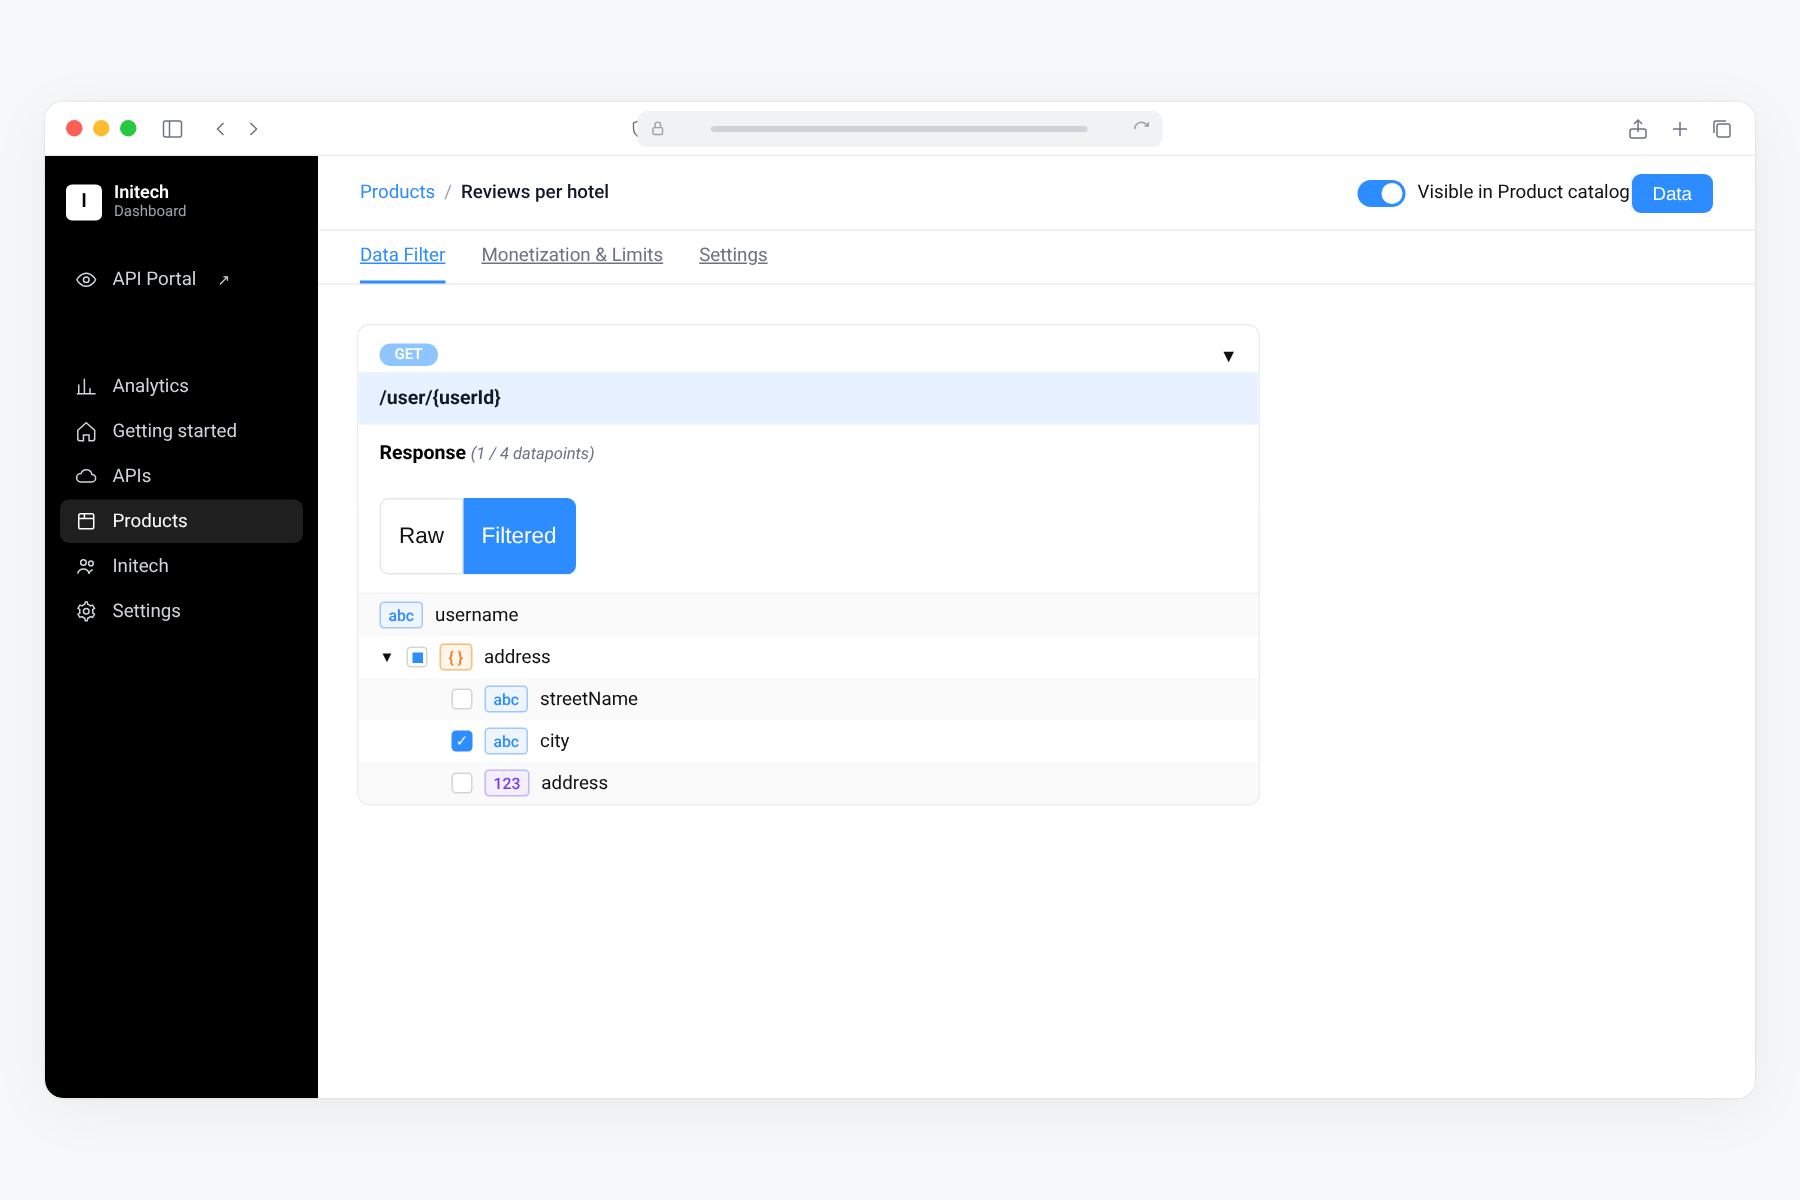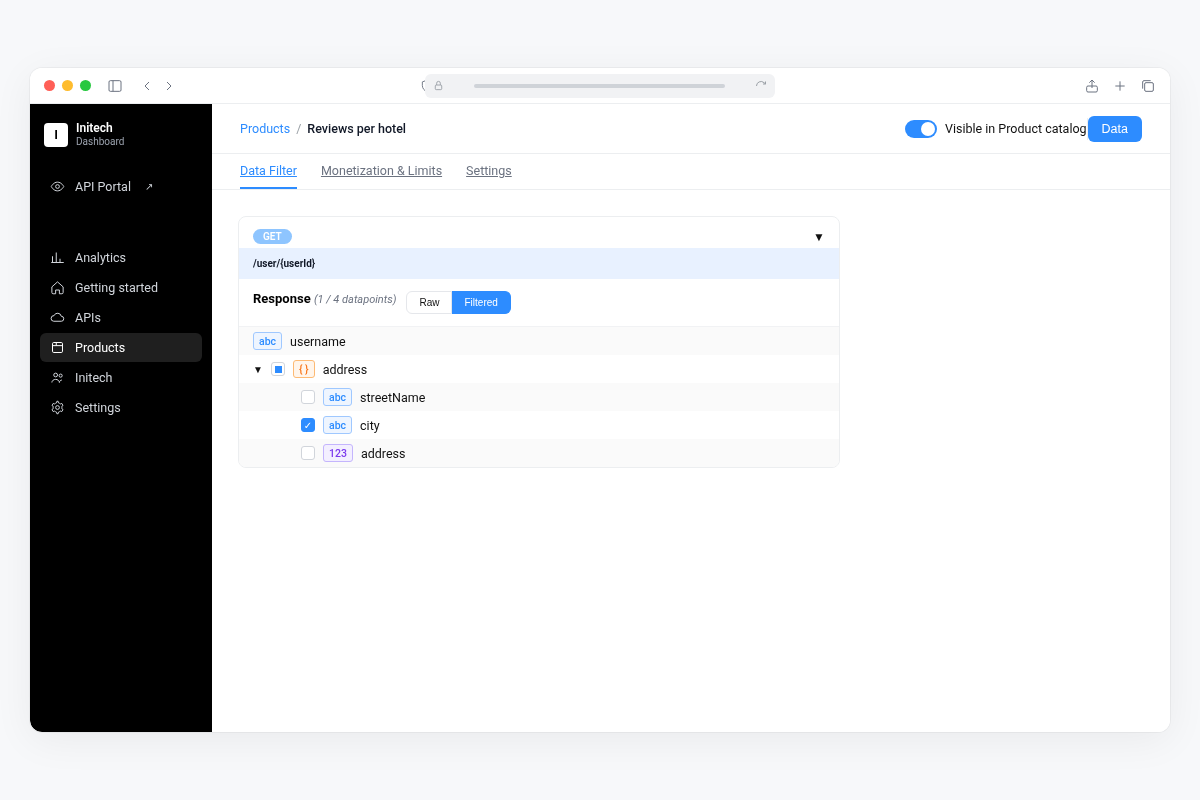--- a/index.html
+++ b/index.html
@@ -131,30 +131,30 @@
     width: 602px; border:1px solid #eceef0; border-radius:8px; overflow:hidden;
   }
   .card-hdr {
     display:flex; justify-content:space-between; align-items:center; padding:12px 14px 4px 14px;
   }
   .pill {
     background:#8ec5ff; color:#fff; font-size:10px; font-weight:600; padding:2px 10px; border-radius:10px;
   }
   .chev { font-size:12px; color:#111; }
   .path-row {
-    background:#e8f1ff; padding:10px 14px; font-size:10px; font-weight:700; color:#111827;
+    background:#e8f1ff; padding:10px 14px; font-size:13px; font-weight:700; color:#111827;
   }
   .resp-hdr {
-    display:flex; flex-direction:row; gap:10px; padding:12px 14px 12px 14px; border-bottom:1px solid #f1f2f4;
+    display:flex; flex-direction:column; gap:22px; padding:12px 14px 12px 14px; border-bottom:1px solid #f1f2f4;
   }
   .resp-title { font-size:13px; font-weight:700; }
   .resp-title .meta { font-size:11px; font-weight:400; font-style:italic; color:#6b7280; }
   .seg { display:flex; }
   .seg button {
-    border:1px solid #e5e7eb; background:#fff; font-size:10px; padding:5px 12px; cursor:pointer; color:#111;
+    border:1px solid #e5e7eb; background:#fff; font-size:15px; padding:16px 12px; cursor:pointer; color:#111;
   }
   .seg button:first-child { border-radius:6px 0 0 6px; }
   .seg button:last-child { border-radius:0 6px 6px 0; border-left:none; }
   .seg button.on { background:#2d8cff; color:#fff; border-color:#2d8cff; }
 
   .rows { display:flex; flex-direction:column; }
   .row {
     display:flex; align-items:center; gap:8px; padding:5px 14px; min-height:28px; font-size:12.5px; color:#111;
   }
   .row.alt { background:#fafafa; }

